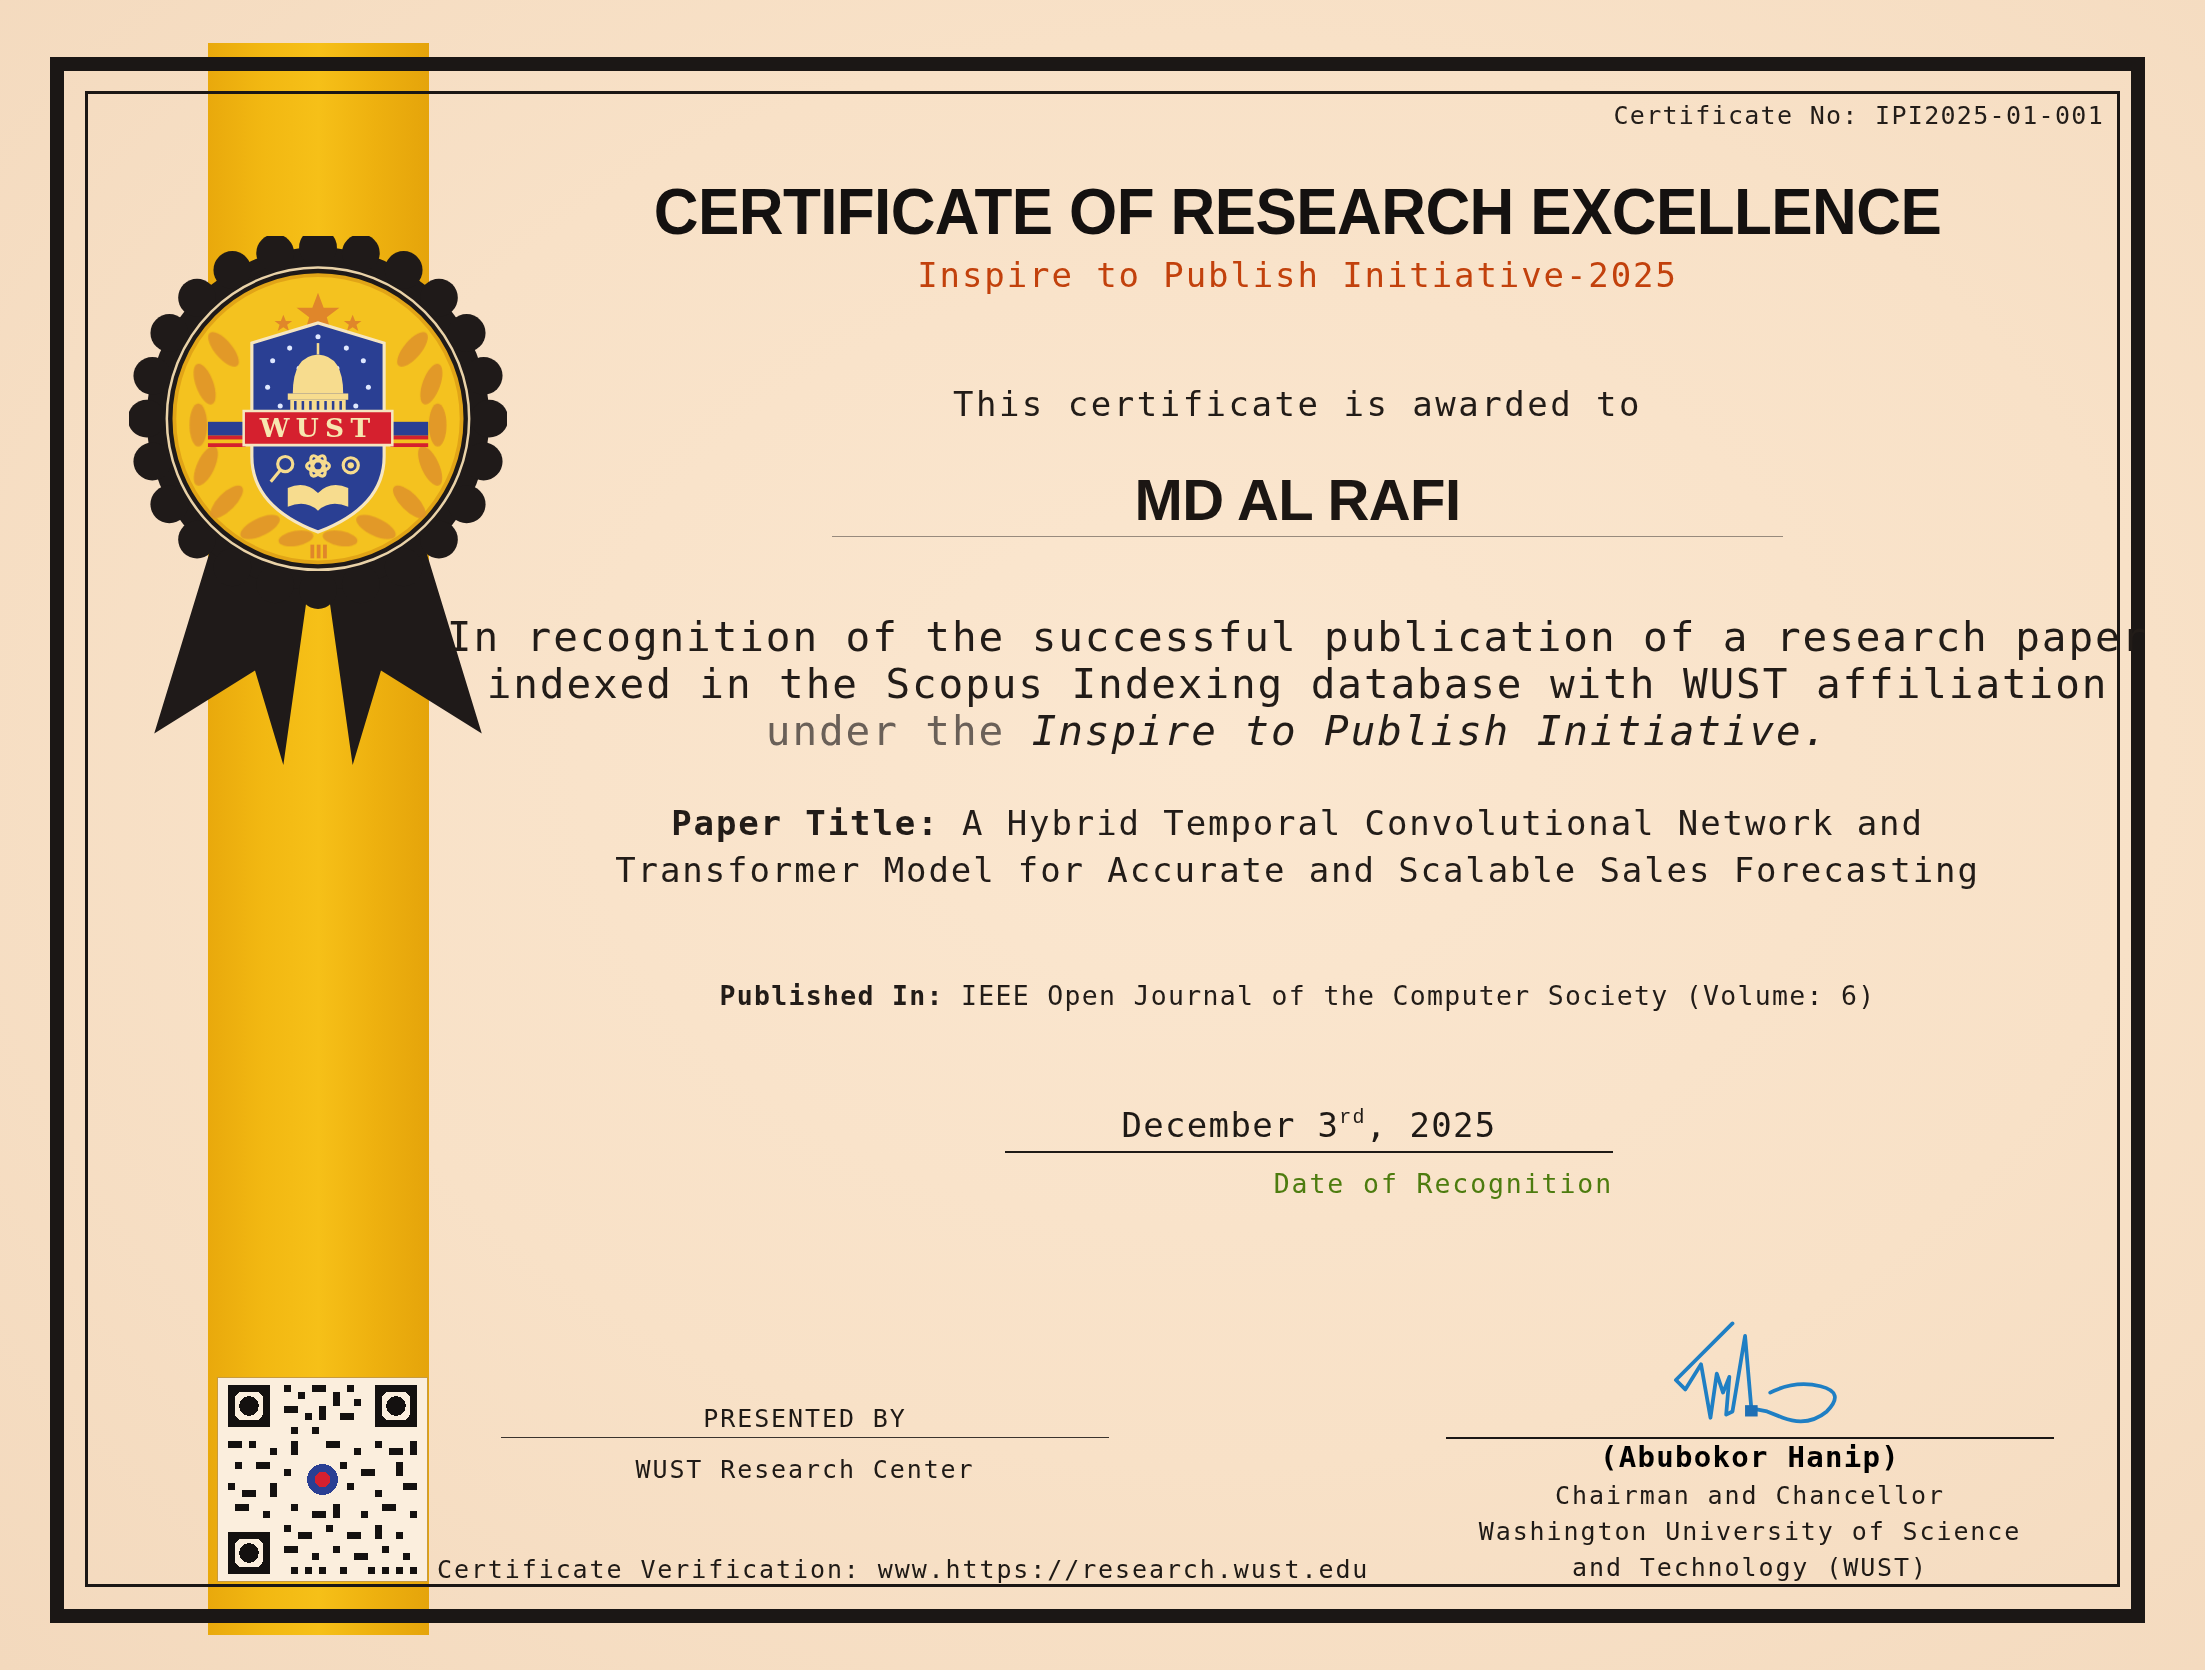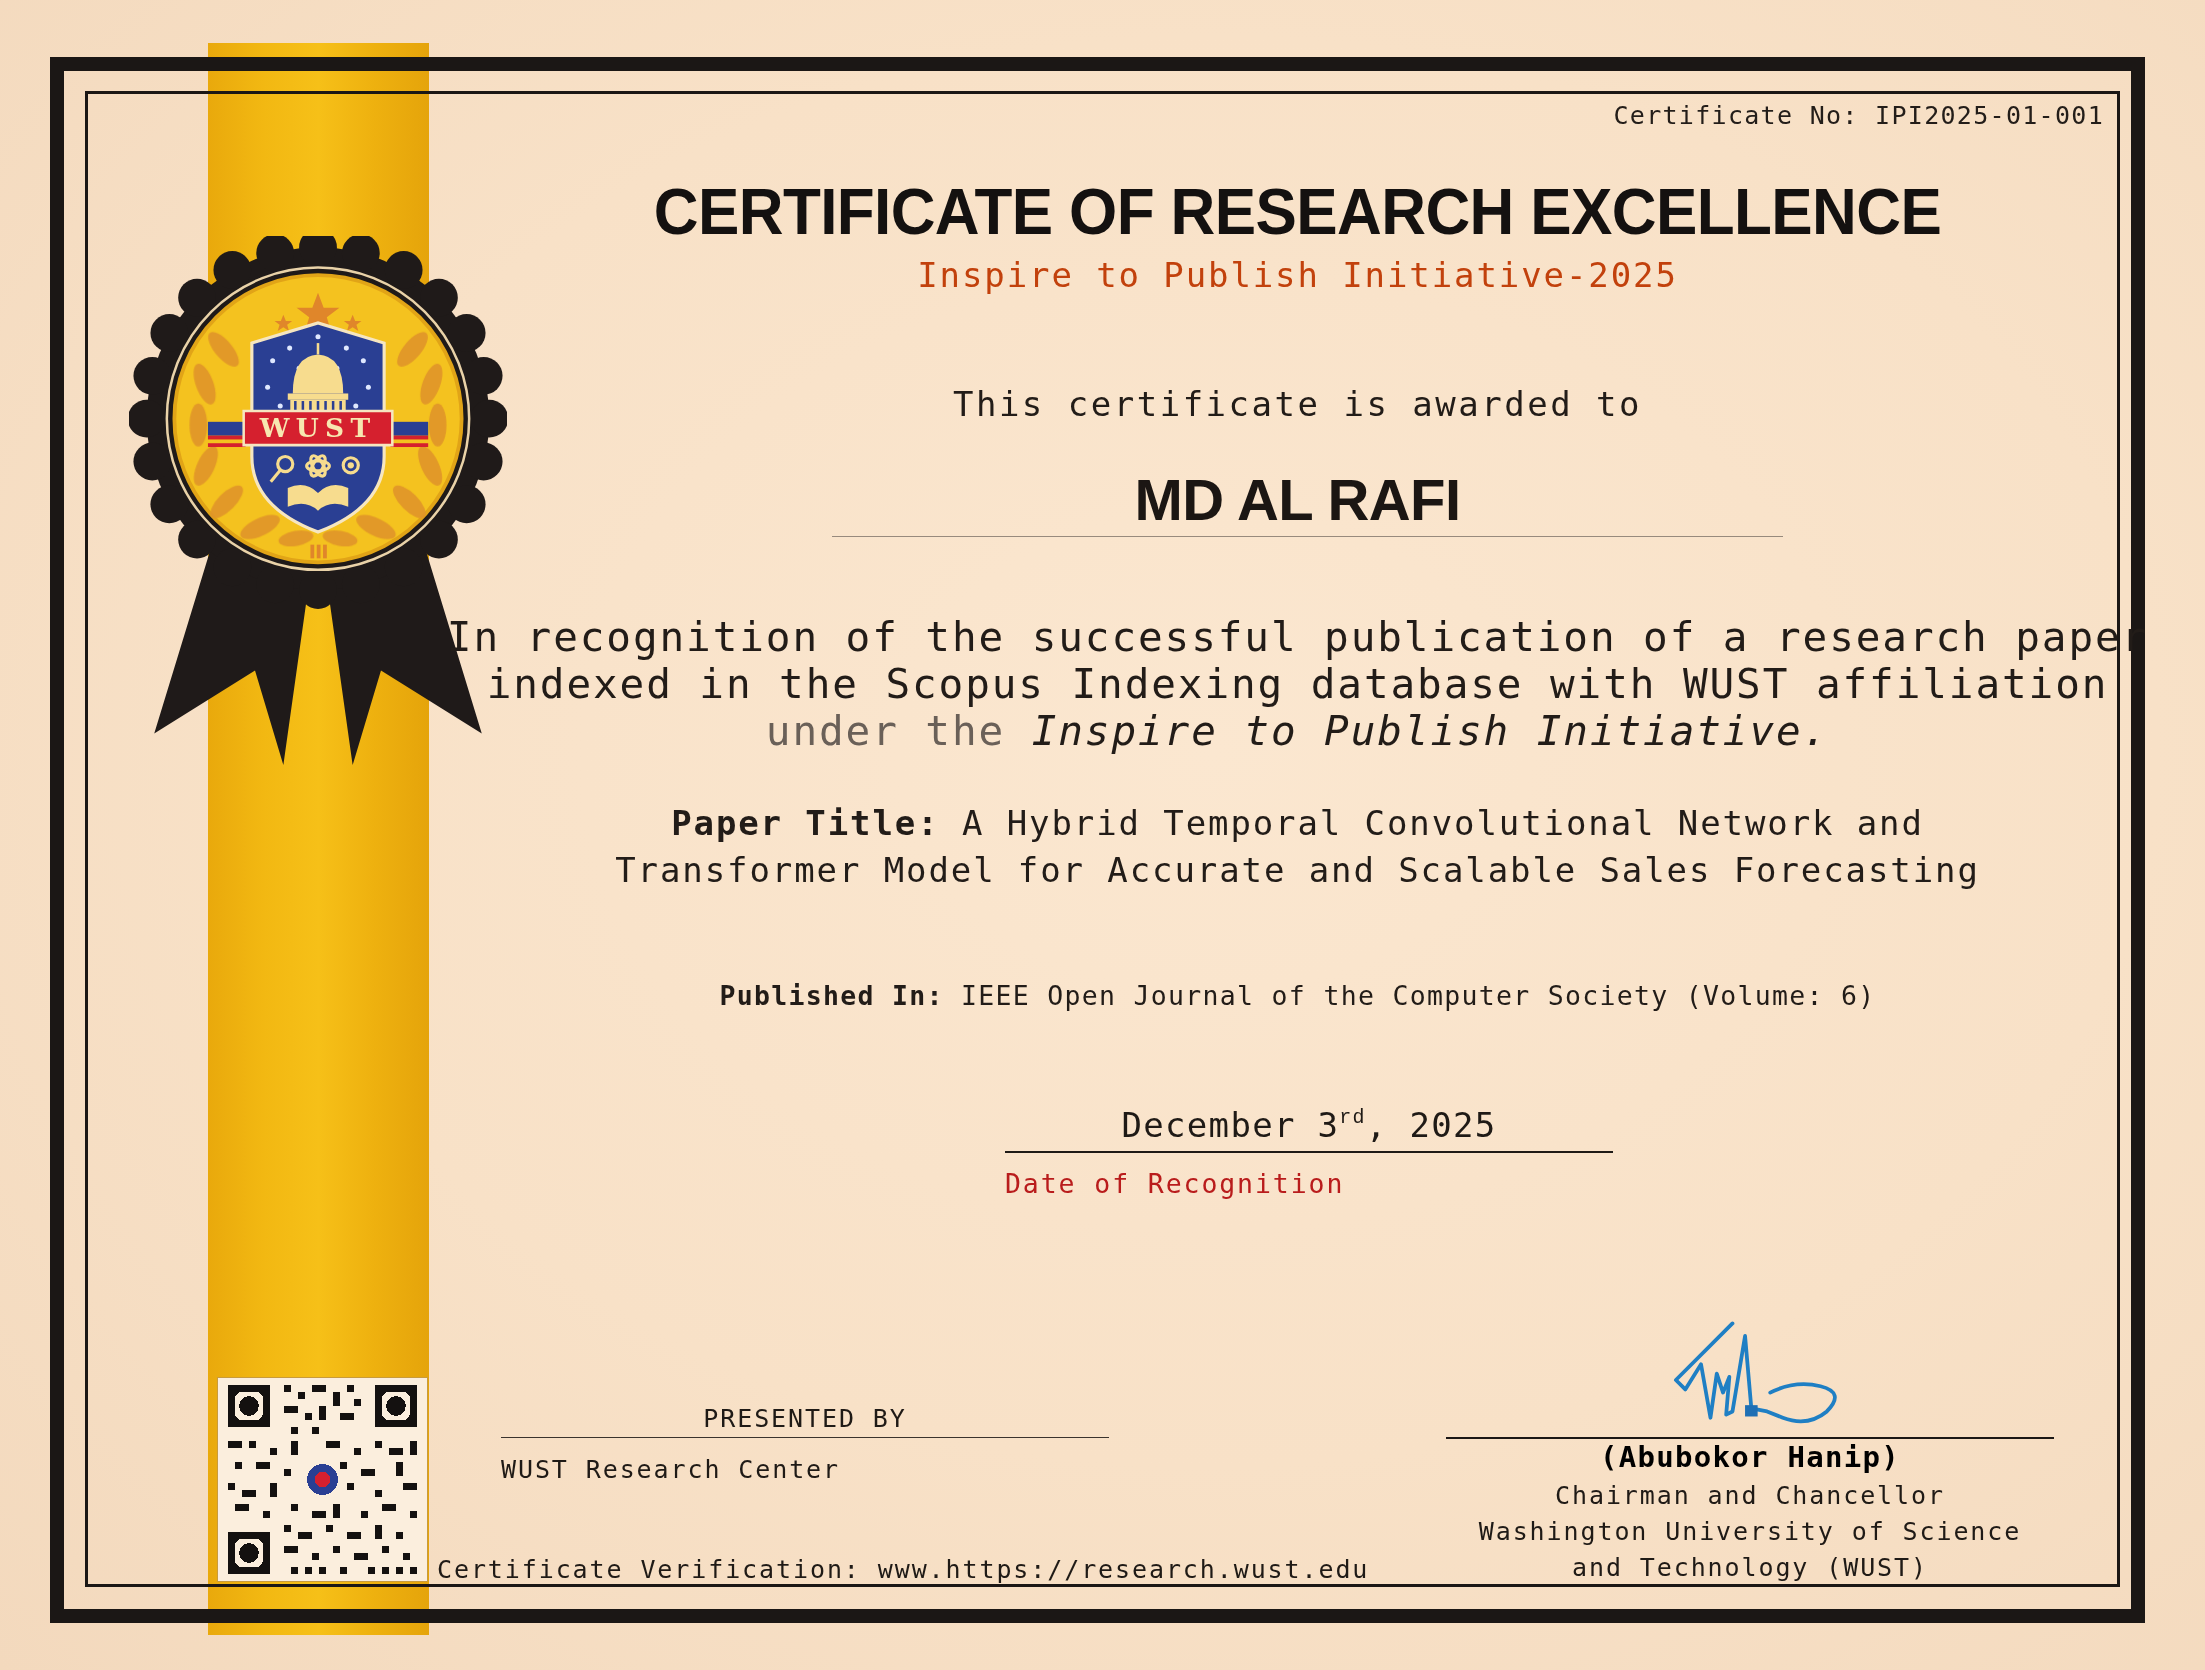--- a/index.html
+++ b/index.html
@@ -154,43 +154,44 @@
     }
     .date sup { font-size: 20px; vertical-align: 14px; font-family: Liberation Mono, monospace; }
     .date-line {
       position: absolute;
       left: 1005px; top: 1151px;
       width: 608px; height: 0;
       border-top: 2.5px solid #1f1a16;
     }
     .date-label {
       left: 1005px; width: 608px;
-      text-align: left;
+      text-align: right;
       top: 1168px;
       font-size: 26.5px;
       letter-spacing: 1.9px;
-      color: #b91c1c;
+      color: #4d7c0f;
     }
 
     .presented-by {
       left: 501px; width: 608px;
       text-align: center;
       top: 1404px;
       font-size: 25px;
       letter-spacing: 1.9px;
       color: #1f1a16;
     }
     .presented-line {
       position: absolute;
       left: 501px; top: 1437px;
       width: 608px; height: 0;
       border-top: 1.9px solid #3a332d;
     }
     .presented-org {
       left: 501px; width: 608px;
+      text-align: center;
       top: 1455px;
       font-size: 25px;
       letter-spacing: 1.9px;
       color: #1f1a16;
     }
 
     .signature {
       position: absolute;
       left: 1657px; top: 1317px;
       width: 239px; height: 126px;

